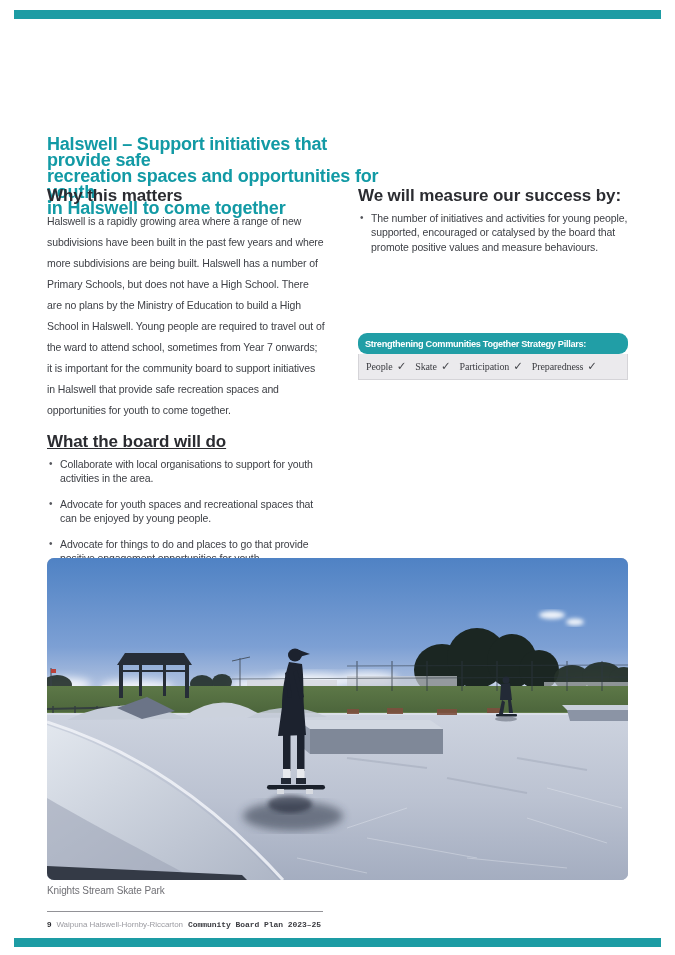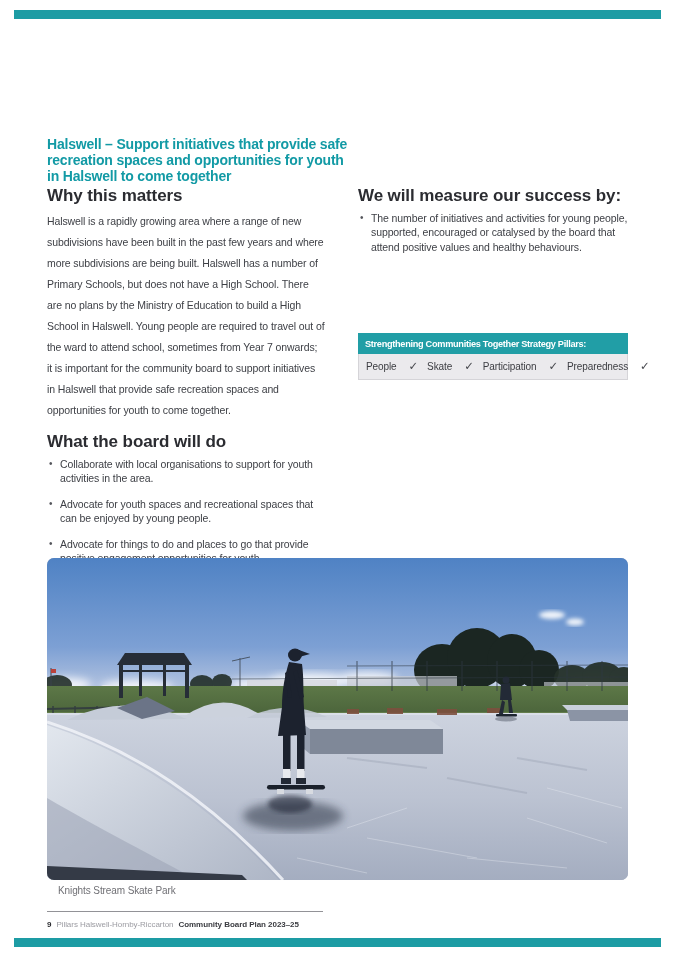--- a/index.html
+++ b/index.html
@@ -6,68 +6,68 @@
   .page{
     position:relative;width:675px;height:955px;background:#ffffff;overflow:hidden;
     font-family:"Liberation Sans", sans-serif;color:#3e4046;
   }
   .accent-bar{position:absolute;left:14px;width:647px;height:9px;background:#1d9ca4;}
   .accent-bar.top{top:10px;}
   .accent-bar.bottom{top:938px;}
 
   .main-heading{
     position:absolute;left:47px;top:136px;width:345px;
-    color:#129aa5;font-weight:700;font-size:14px;line-height:16px;letter-spacing:-0.2px;
+    color:#129aa5;font-weight:700;font-size:18px;line-height:16px;letter-spacing:-0.2px;
   }
   .col{position:absolute;top:189px;}
   .col.left{left:47px;width:278px;}
   .col.right{left:358px;width:271px;}
   .sec-heading{
     margin:0 0 9px 0;font-size:17px;line-height:13px;font-weight:700;color:#2b2c31;letter-spacing:-0.1px;
   }
   .body-text{
     margin:0;font-size:10.5px;line-height:21px;color:#3e4046;letter-spacing:-0.1px;
   }
-  .board-heading{margin-top:14px;}
+  .board-heading{margin-top:14px;text-decoration:underline;}
   ul.bullets{list-style:none;margin:0;padding:0;}
   ul.bullets li{
     position:relative;padding-left:13px;margin:0 0 11px 0;
     font-size:10.5px;line-height:14.4px;color:#3e4046;letter-spacing:-0.1px;
   }
   ul.bullets li::before{
     content:"\2022";position:absolute;left:2px;top:0;color:#55565c;font-size:10px;
   }
   .pillars-block{position:absolute;left:358px;top:333px;width:270px;}
   .pillars-banner{
     background:#219ea6;color:#ffffff;font-weight:700;font-size:9.2px;letter-spacing:-0.3px;
-    padding:6px 6px 5px 7px;white-space:nowrap;
+    padding:6px 6px 5px 7px;white-space:nowrap;border-radius:9px;
   }
   .pillars-row{
     background:#ebeaed;border:1px solid #d5d4d8;border-top:none;
     padding:5px 7px 6px 7px;display:flex;align-items:baseline;gap:9px;
     font-size:10px;color:#3c3d42;letter-spacing:-0.1px;white-space:nowrap;
   }
-  .pillar{display:inline-flex;align-items:baseline;gap:12px;}
+  .pillar{display:inline-flex;align-items:baseline;gap:4px;font-family:Liberation Serif, serif;}
   .pillar .check{font-size:11.5px;color:#4a4b50;}
 
   .photo-frame{
     position:absolute;left:47px;top:558px;width:581px;height:322px;
     border-radius:7px;overflow:hidden;background:#9aa6bd;
   }
   .photo-caption{
-    position:absolute;left:58px;top:885px;font-size:10px;color:#707075;letter-spacing:-0.1px;
+    position:absolute;left:47px;top:885px;font-size:10px;color:#707075;letter-spacing:-0.1px;
   }
   .footer-rule{position:absolute;left:47px;top:911px;width:276px;height:1px;background:#929297;}
   .page-footer{
     position:absolute;left:47px;top:920px;display:flex;align-items:baseline;gap:5px;
     font-size:8px;letter-spacing:-0.05px;
   }
   .page-footer .pagenum{font-weight:700;color:#2b2c31;}
   .page-footer .ward{color:#9c9ca2;}
-  .page-footer .plan{font-weight:700;color:#3a3b40;}
+  .page-footer .plan{font-weight:700;color:#3a3b40;font-family:Liberation Mono, monospace;}
 </style>
 </head>
 <body>
 
 <div class="page">
 
   <div class="accent-bar top"></div>
 
   <div class="main-heading">
     <div>Halswell – Support initiatives that provide safe</div>
@@ -82,21 +82,21 @@
     <ul class="bullets">
       <li>Collaborate with local organisations to support for youth activities in the area.</li>
       <li>Advocate for youth spaces and recreational spaces that can be enjoyed by young people.</li>
       <li>Advocate for things to do and places to go that provide positive engagement opportunities for youth.</li>
     </ul>
   </div>
 
   <div class="col right">
     <h3 class="sec-heading">We will measure our success by:</h3>
     <ul class="bullets">
-      <li>The number of initiatives and activities for young people, supported, encouraged or catalysed by the board that attend positive values and healthy behaviours.</li>
+      <li>The number of initiatives and activities for young people, supported, encouraged or catalysed by the board that promote positive values and measure behaviours.</li>
     </ul>
   </div>
 
   <div class="pillars-block">
     <div class="pillars-banner">Strengthening Communities Together Strategy Pillars:</div>
     <div class="pillars-row">
       <span class="pillar">
         <span>People</span>
         <span class="check">✓</span>
       </span>
@@ -303,19 +303,19 @@
       <rect x="449" y="156" width="21" height="2.5" rx="1" fill="#1d2430"></rect>
     </svg>
   </div>
 
   <div class="photo-caption">Knights Stream Skate Park</div>
 
   <div class="footer-rule"></div>
 
   <div class="page-footer">
     <span class="pagenum">9</span>
-    <span class="ward">Pillars Halswell-Hornby-Riccarton</span>
+    <span class="ward">Waipuna Halswell-Hornby-Riccarton</span>
     <span class="plan">Community Board Plan 2023–25</span>
   </div>
 
   <div class="accent-bar bottom"></div>
 
 </div>
 
 </body></html>

